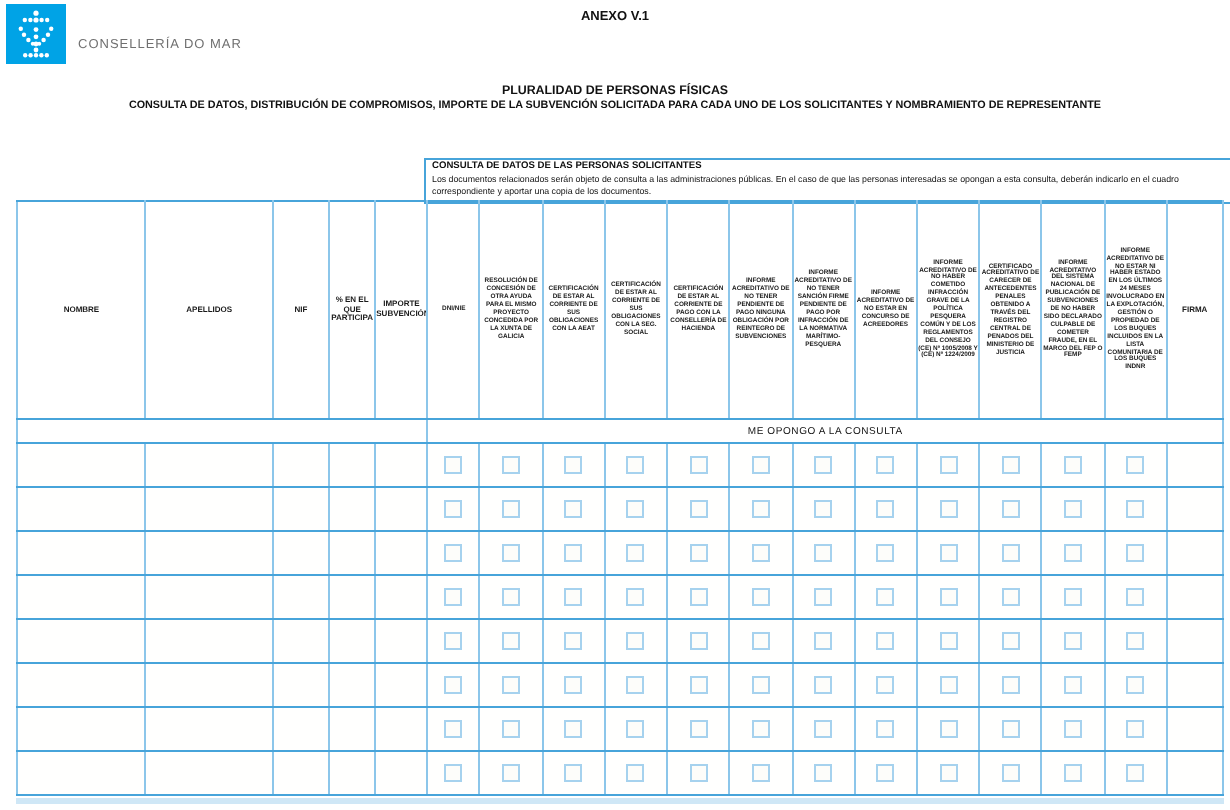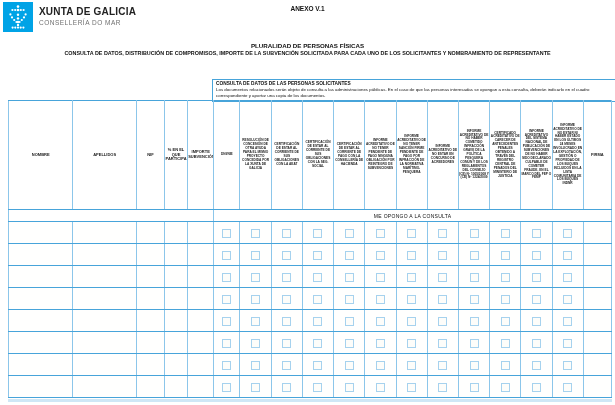--- a/index.html
+++ b/index.html
@@ -106,21 +106,20 @@
         <circle cx="15" cy="20" r="1.2"></circle>
           <circle cx="15" cy="23" r="1.2"></circle>
         <circle cx="9.6" cy="25.6" r="1.1"></circle>
           <circle cx="12.3" cy="25.6" r="1.1"></circle>
         <circle cx="15" cy="25.6" r="1.1"></circle>
           <circle cx="17.7" cy="25.6" r="1.1"></circle>
         <circle cx="20.4" cy="25.6" r="1.1"></circle>
       </g>
     </svg>
   </div>
-  <div class="brand-name">XUNTA DE GALICIA</div>
   <div class="brand-sub">CONSELLERÍA DO MAR</div>
   <div class="anexo">ANEXO V.1</div>
 
   <div class="doc-title">PLURALIDAD DE PERSONAS FÍSICAS</div>
   <div class="doc-subtitle">CONSULTA DE DATOS, DISTRIBUCIÓN DE COMPROMISOS, IMPORTE DE LA SUBVENCIÓN SOLICITADA PARA CADA UNO DE LOS SOLICITANTES Y NOMBRAMIENTO DE REPRESENTANTE</div>
 
   <div class="consulta-box">
     <div class="consulta-title">CONSULTA DE DATOS DE LAS PERSONAS SOLICITANTES</div>
     <div class="consulta-desc">Los documentos relacionados serán objeto de consulta a las administraciones públicas. En el caso de que las personas interesadas se opongan a esta consulta, deberán indicarlo en el cuadro correspondiente y aportar una copia de los documentos.</div>
   </div>

